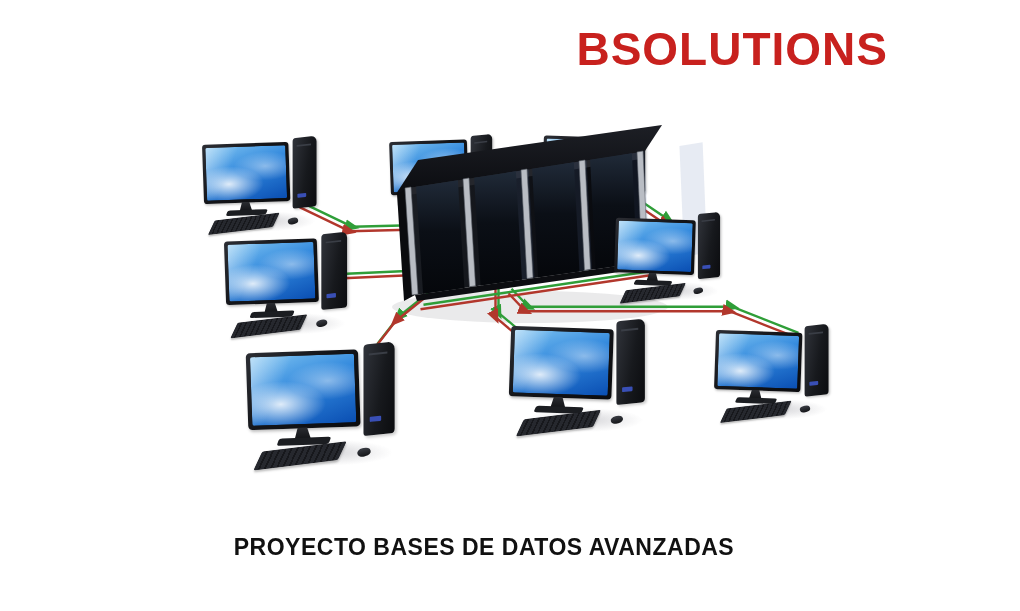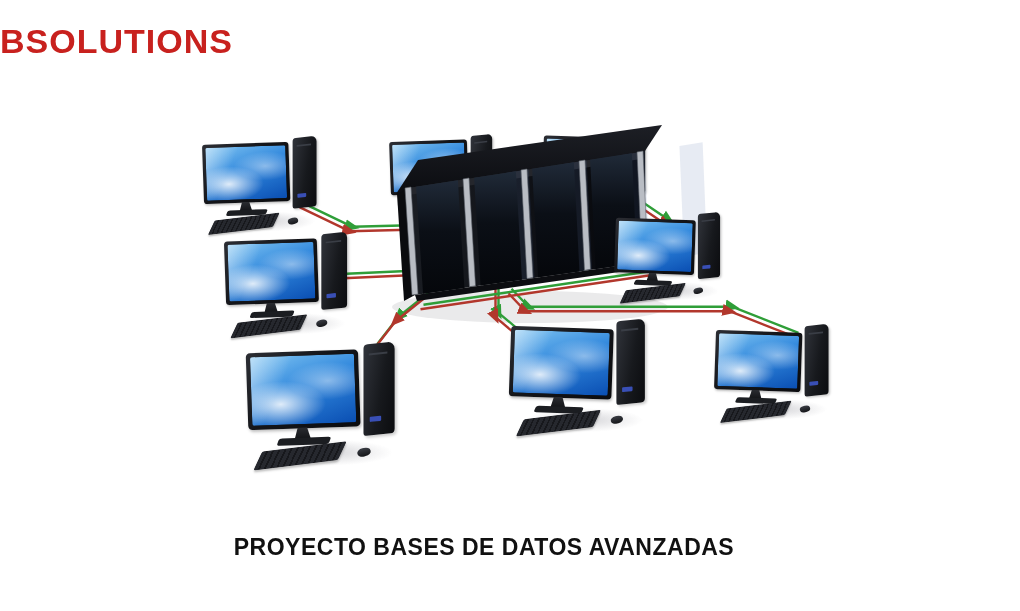--- a/index.html
+++ b/index.html
@@ -2,22 +2,22 @@
 <html style="--bg: #ffffff; --title-color: #c8211e; --subtitle-color: #111111;"><head>
 <meta charset="utf-8">
 <style>
   html,body{margin:0;padding:0;}
   body{
     width:1020px;height:611px;overflow:hidden;position:relative;
     background:var(--bg,#ffffff);
     font-family:"Liberation Sans", sans-serif;
   }
   .title{
-    position:absolute;top:22px;left:0;width:888px;text-align:left;
-    font-size:34px;font-weight:700;letter-spacing:1px;
+    position:absolute;top:22px;left:0;width:888px;text-align:right;
+    font-size:46px;font-weight:700;letter-spacing:1px;
     color:var(--title-color,#c8211e);
   }
   .subtitle{
     position:absolute;top:534px;left:0;width:968px;text-align:center;
     font-size:23px;font-weight:700;letter-spacing:.5px;
     color:var(--subtitle-color,#111);
   }
   
   #diagram{
     position:absolute;left:175px;top:105px;width:700px;height:420px;

